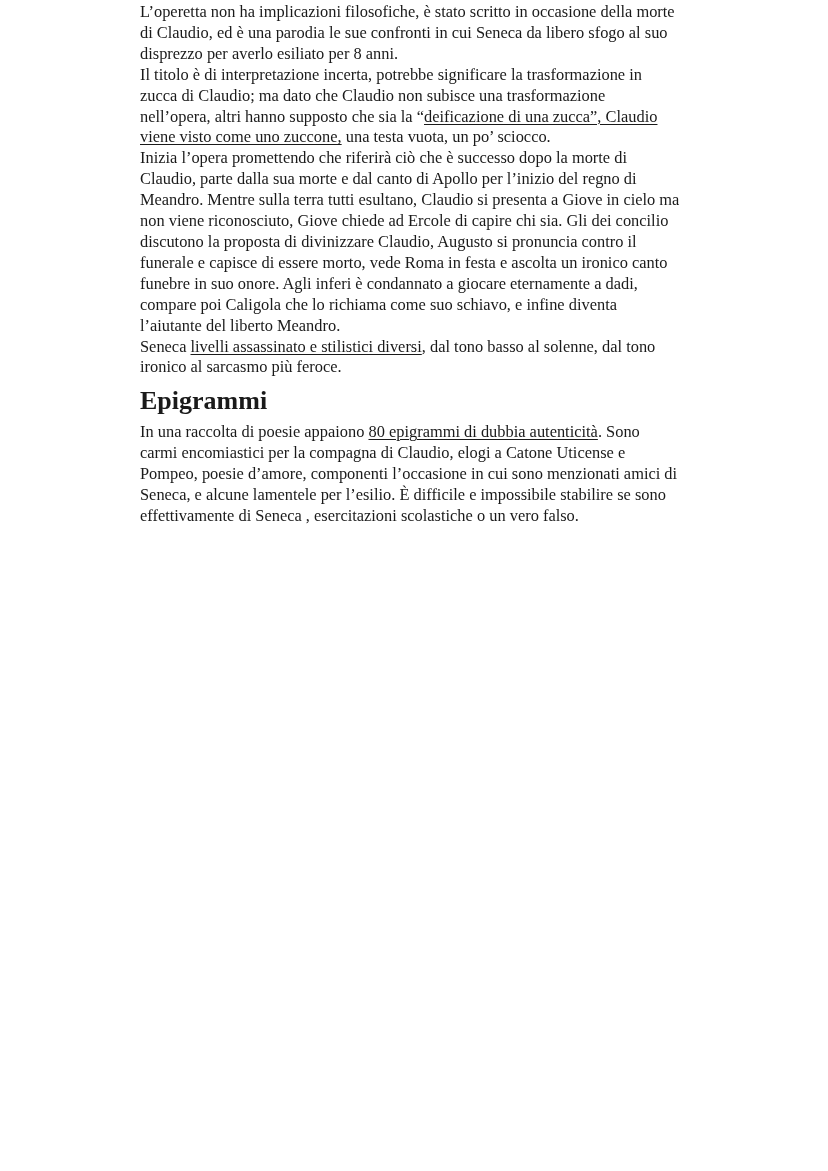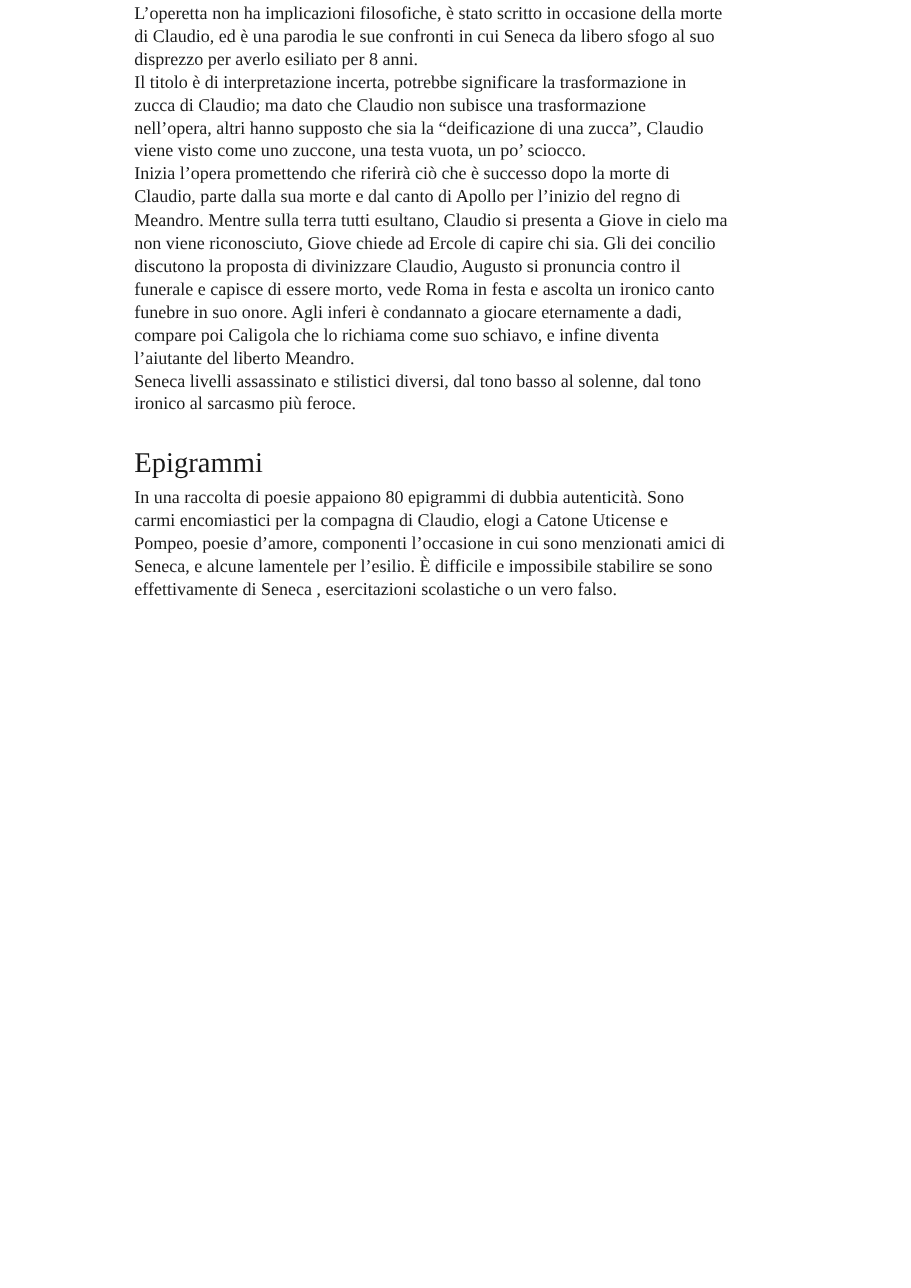--- a/index.html
+++ b/index.html
@@ -1,26 +1,26 @@
 <!DOCTYPE html>
 <html><head>
   <meta charset="utf-8">
   <style>
     html, body { margin: 0; padding: 0; background: #ffffff; }
     body { width: 828px; height: 1171px; position: relative; overflow: hidden; }
     .page {
-      position: absolute; left: 122px; top: 2px; width: 560px;
+      position: absolute; left: 140px; top: 2px; width: 560px;
       font-family: "Liberation Serif", "DejaVu Serif", serif;
       color: #1a1a1a; font-size: 16.4px; line-height: 20.9px;
     }
     .line { white-space: nowrap; display: block; }
-    .u { text-underline-offset: 2px; text-decoration-thickness: 1px; }
+    .u { text-decoration: underline; text-underline-offset: 2px; text-decoration-thickness: 1px; }
     .heading {
-      font-size: 26px; line-height: 30px; margin-top: 28px; margin-bottom: 6px;
-      font-weight: normal; color: #1a1a1a;
+      font-size: 26px; line-height: 30px; margin-top: 8px; margin-bottom: 6px;
+      font-weight: bold; color: #1a1a1a;
     }
   </style>
 </head>
 <body>
 
 <div class="page">
   <div>
     <span class="line">L’operetta non ha implicazioni filosofiche, è stato scritto in occasione della morte</span>
     <span class="line">di Claudio, ed è una parodia le sue confronti in cui Seneca da libero sfogo al suo</span>
     <span class="line">disprezzo per averlo esiliato per 8 anni.</span>

